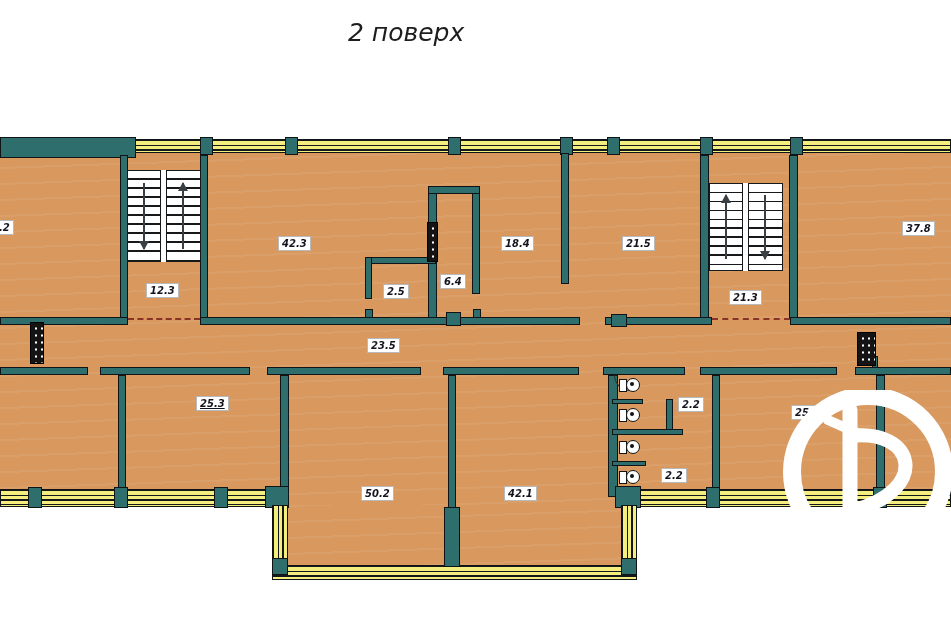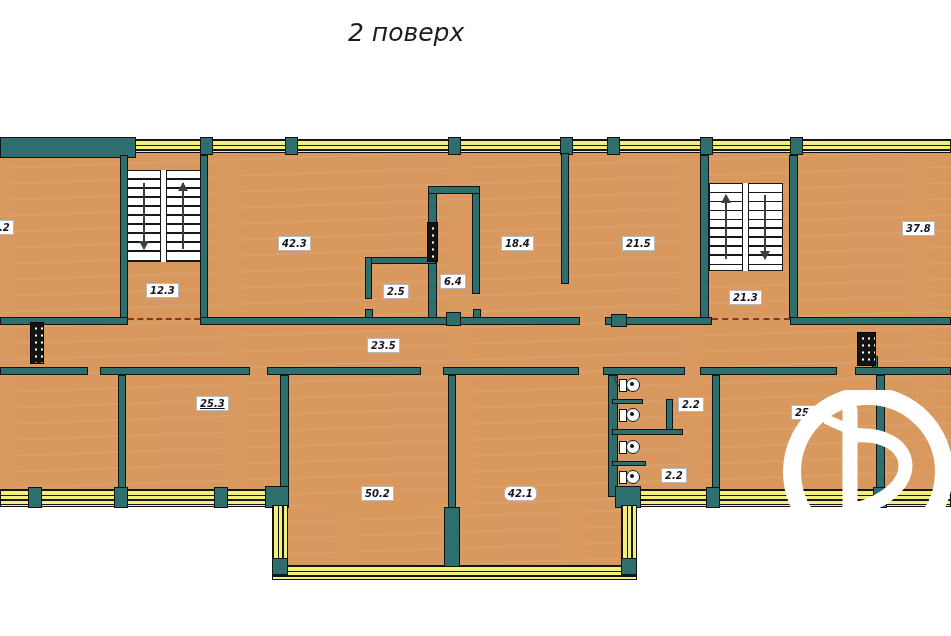--- a/index.html
+++ b/index.html
@@ -181,21 +181,21 @@
     <div class="lab" style="left:501px;top:236px;">18.4</div>
     <div class="lab" style="left:622px;top:236px;">21.5</div>
     <div class="lab" style="left:729px;top:290px;">21.3</div>
     <div class="lab" style="left:890px;top:221px;margin-left:12px;">37.8</div>
     <div class="lab" style="left:367px;top:338px;">23.5</div>
     <div class="lab" style="left:196px;top:396px;text-decoration:underline;">25.3</div>
     <div class="lab" style="left:678px;top:397px;">2.2</div>
     <div class="lab" style="left:661px;top:468px;">2.2</div>
     <div class="lab" style="left:791px;top:405px;">25.2</div>
     <div class="lab" style="left:361px;top:486px;">50.2</div>
-    <div class="lab" style="left:504px;top:486px;border-radius:6px;">42.1</div>
+    <div class="lab" style="left:504px;top:486px;">42.1</div>
 
     <svg class="abs" style="left:768px;top:390px;" width="200" height="170" viewBox="0 0 200 170">
       <g fill="none" stroke="#ffffff" stroke-linecap="round">
         <circle cx="100" cy="82" r="76" stroke-width="18"></circle>
         <path d="M82,20 L82,152" stroke-width="15"></path>
         <path d="M82,46 C148,38 162,100 86,120" stroke-width="14"></path>
         <path d="M60,30 L96,46" stroke-width="10"></path>
       </g>
     </svg>
 

